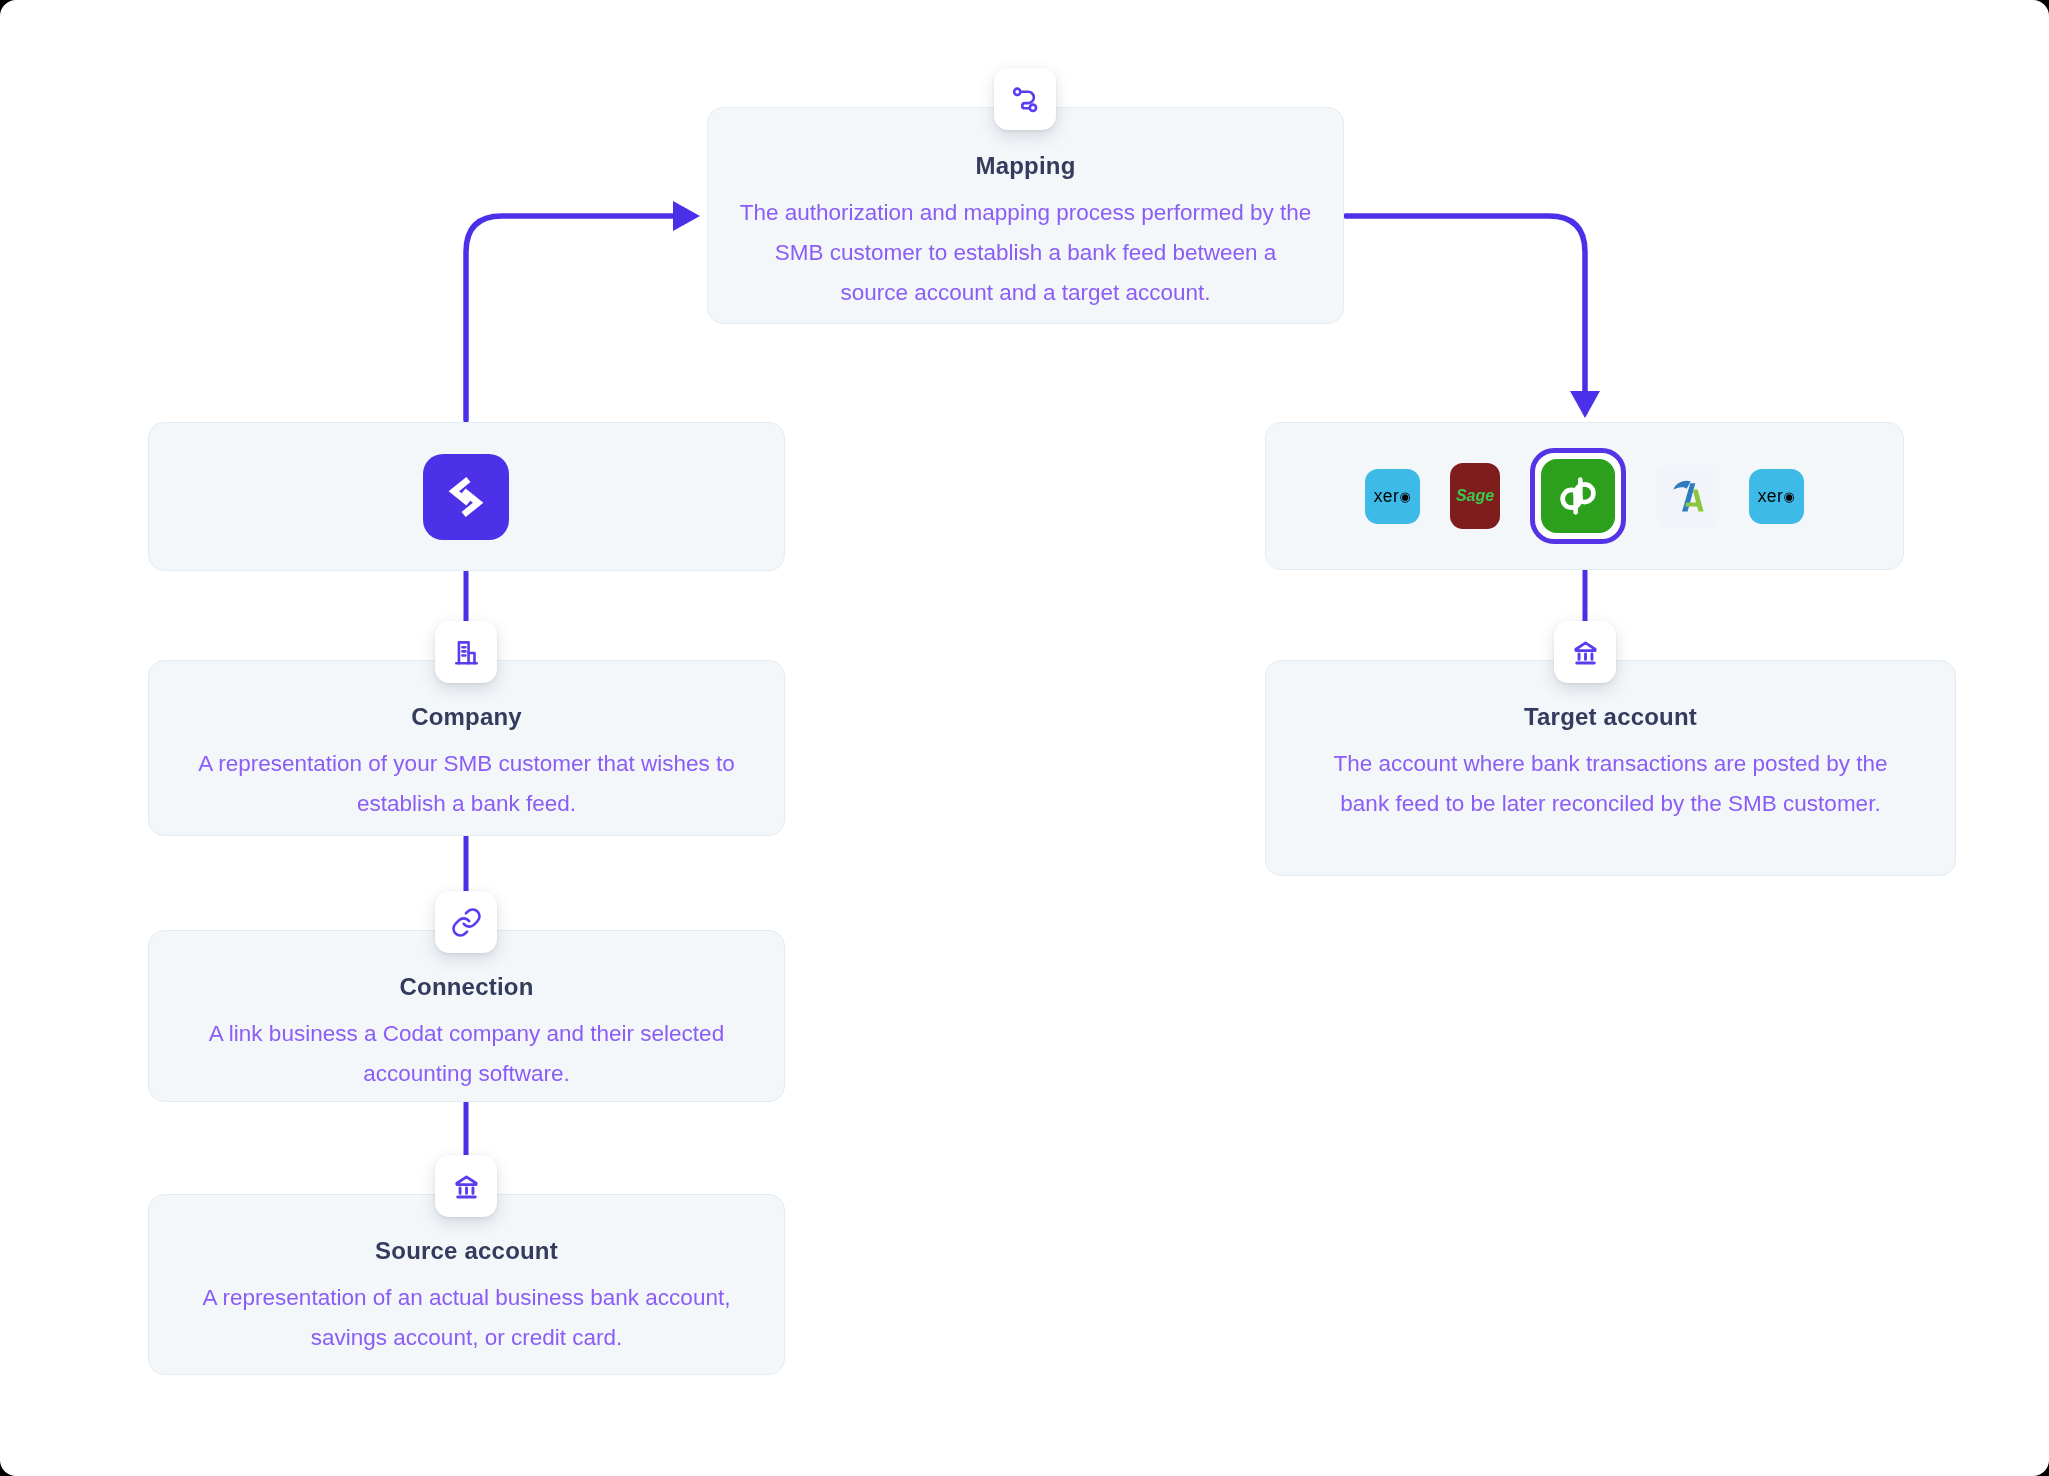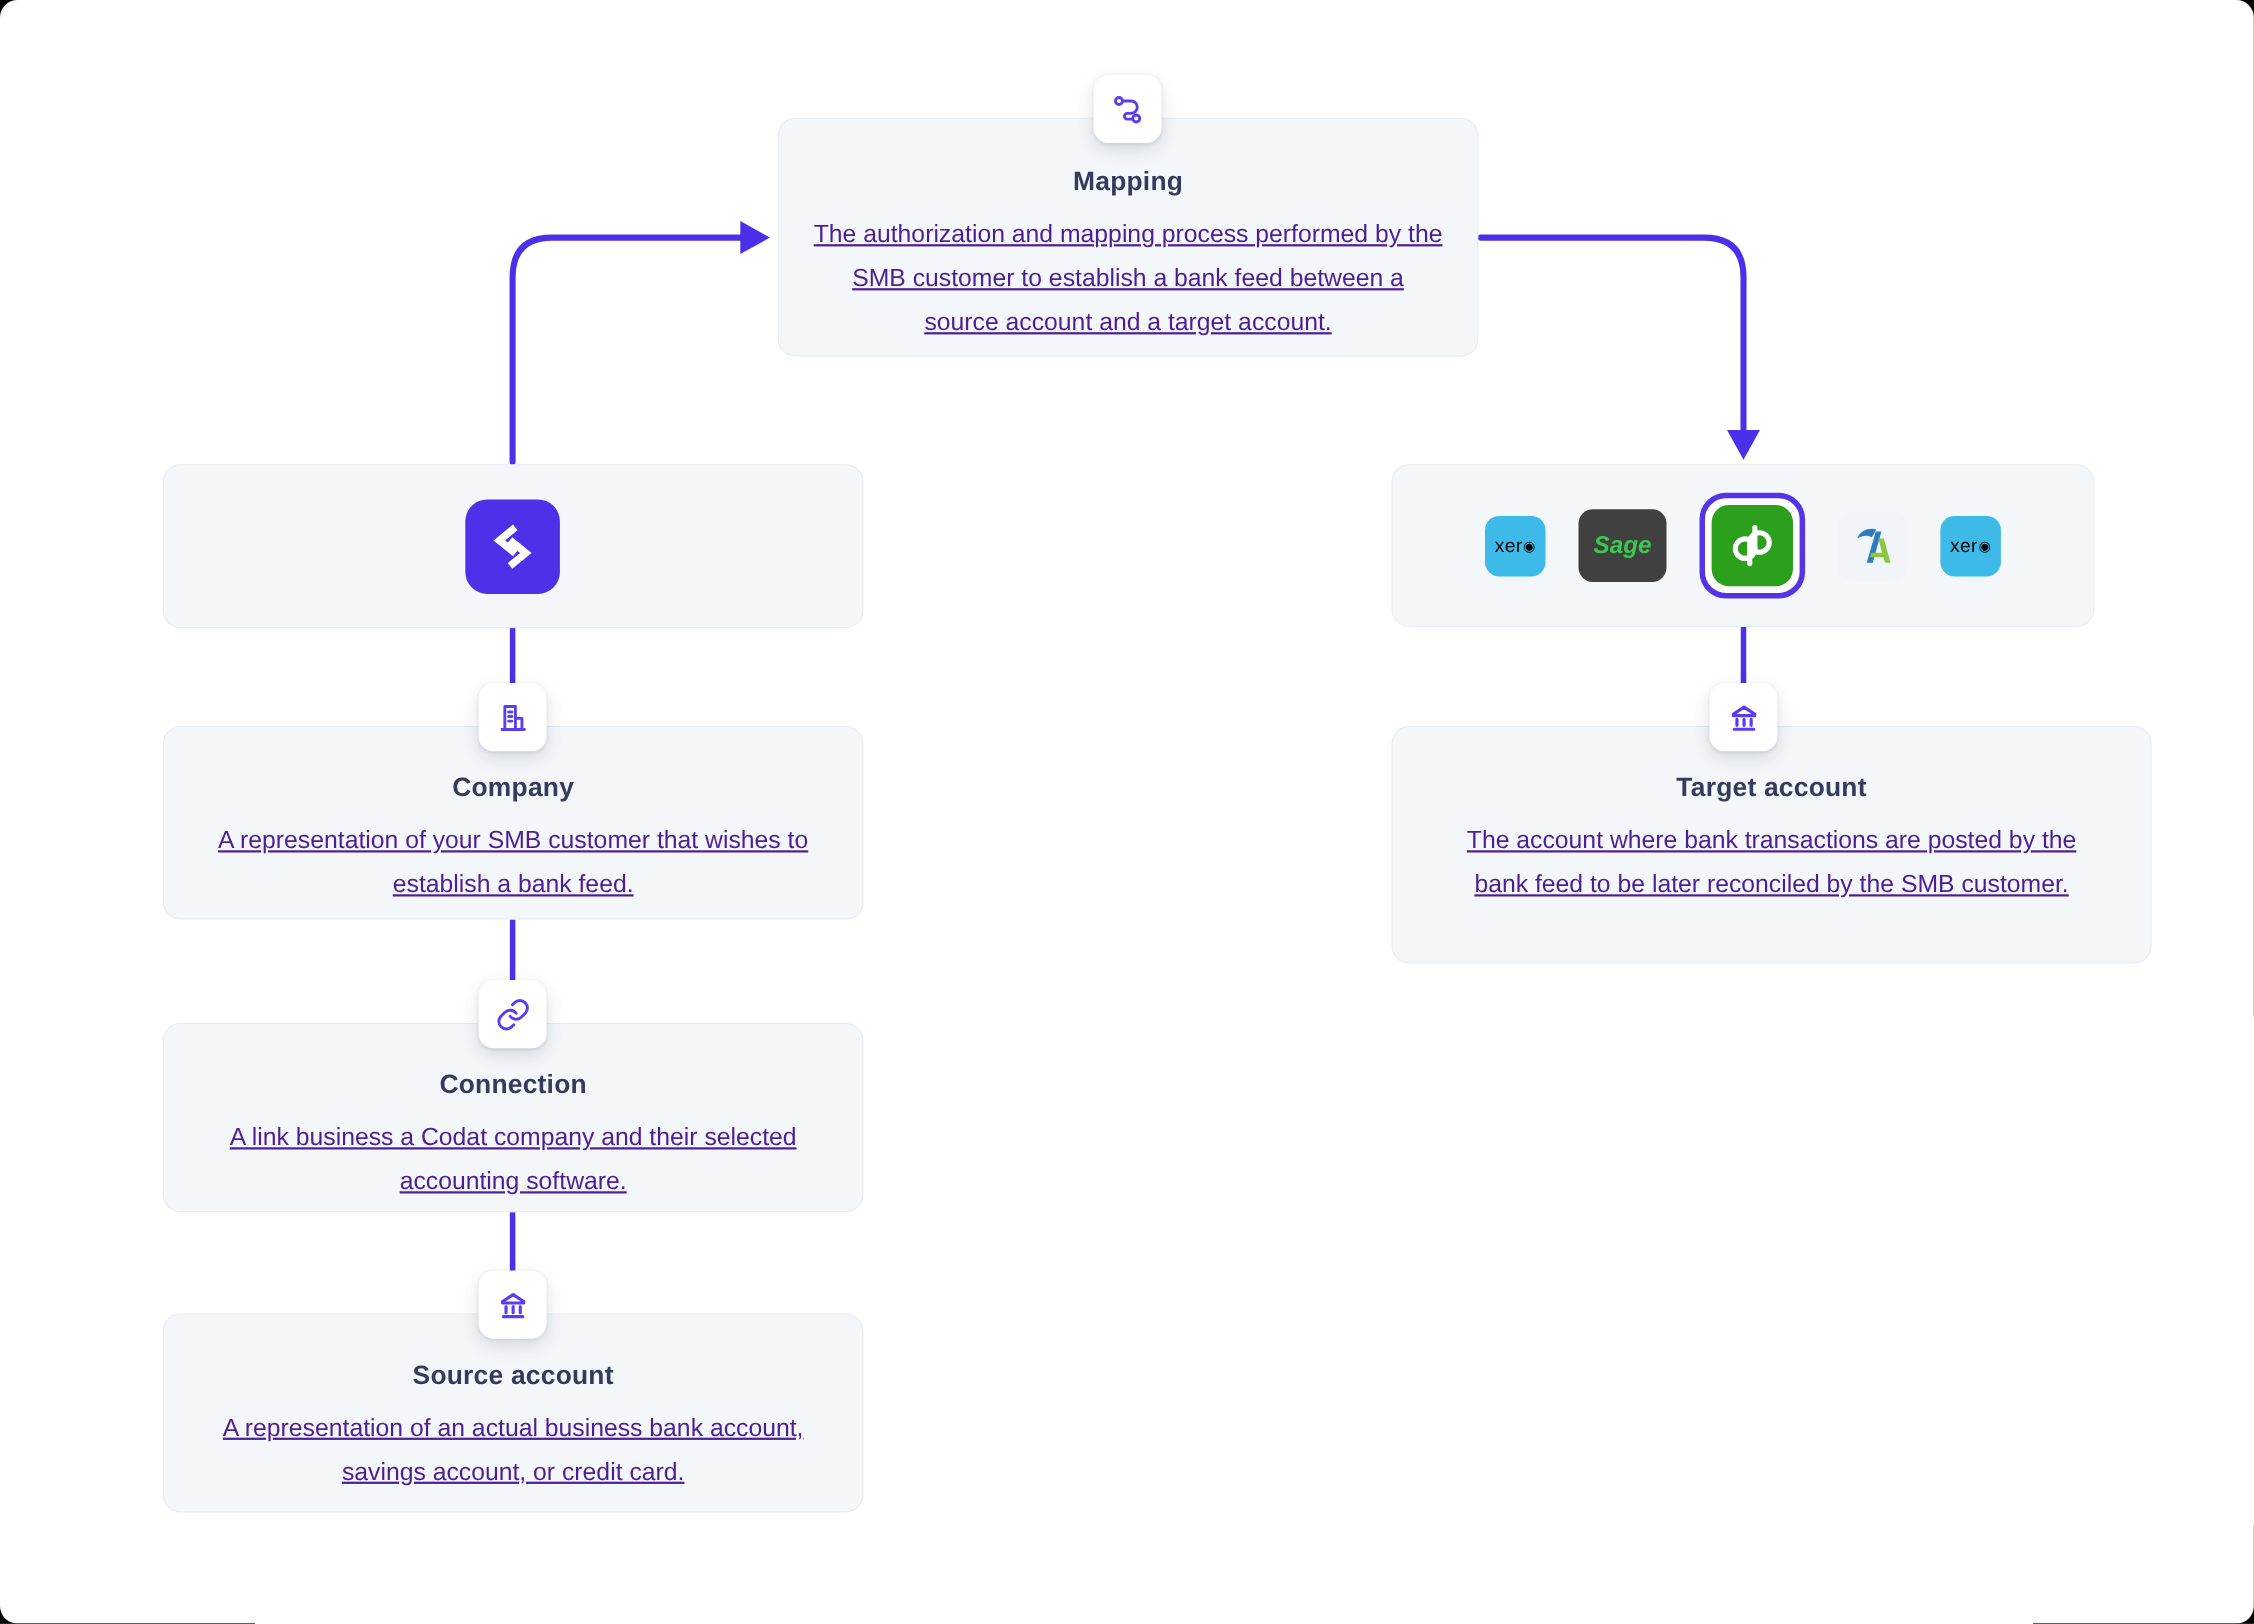--- a/index.html
+++ b/index.html
@@ -28,21 +28,21 @@
   .card-company{left:148px;top:660px;width:637px;height:176px;padding:42px 40px 0;}
   .card-connection{left:148px;top:930px;width:637px;height:172px;padding:42px 40px 0;}
   .card-source{left:148px;top:1194px;width:637px;height:181px;padding:42px 40px 0;}
   .card-integrations{left:1265px;top:422px;width:639px;height:148px;}
   .card-target{left:1265px;top:660px;width:691px;height:216px;padding:42px 44px 0;}
   .node-title{
     font-size:24px;font-weight:700;color:#343B5C;
     letter-spacing:.2px;margin:0 0 13px;
   }
   .node-desc{
-    font-size:22.5px;color:#4c1d95;line-height:40px;margin:0 auto;text-decoration:underline;
+    font-size:22.5px;color:#8b5cf6;line-height:40px;margin:0 auto;
   }
   .card-connection .node-desc{max-width:520px;}
   
   .badge{
     position:absolute;width:62px;height:62px;z-index:3;
     background:#ffffff;border-radius:14px;
     box-shadow:0 6px 16px rgba(51,65,85,.16), 0 1px 3px rgba(51,65,85,.10);
     display:flex;align-items:center;justify-content:center;
   }
   .badge svg{width:33px;height:33px;stroke:#5B3DF1;fill:none;stroke-width:1.9;stroke-linecap:round;stroke-linejoin:round;}
@@ -58,21 +58,21 @@
     display:flex;align-items:center;justify-content:center;
   }
   
   .logo-row{
     position:absolute;left:1265px;top:422px;width:639px;height:148px;z-index:3;
     display:flex;align-items:center;justify-content:center;gap:30px;
   }
   .logo-tile{border-radius:13px;display:flex;align-items:center;justify-content:center;}
   .logo-xero{width:55px;height:55px;background:#3DBAE8;color:#000000;font-size:17.5px;font-weight:500;letter-spacing:.3px;}
   .logo-xero .fisheye{font-size:13px;line-height:1;margin-left:.5px;}
-  .logo-sage{width:80px;height:66px;background:#404040;color:#3BC84F;font-size:22px;font-weight:700;font-style:italic;}
+  .logo-sage{width:50px;height:66px;background:#7f1d1d;color:#3BC84F;font-size:16px;font-weight:700;font-style:italic;}
   .logo-qb-ring{
     width:96px;height:96px;border-radius:24px;background:#ffffff;
     border:5px solid #5434E4;box-sizing:border-box;
     display:flex;align-items:center;justify-content:center;
   }
   .logo-qb{width:74px;height:74px;border-radius:16px;background:#2CA01C;}
   .logo-freeagent{width:63px;height:63px;background:#F1F4F8;}
   
   [data-interactable]{cursor:default;}
 </style>

